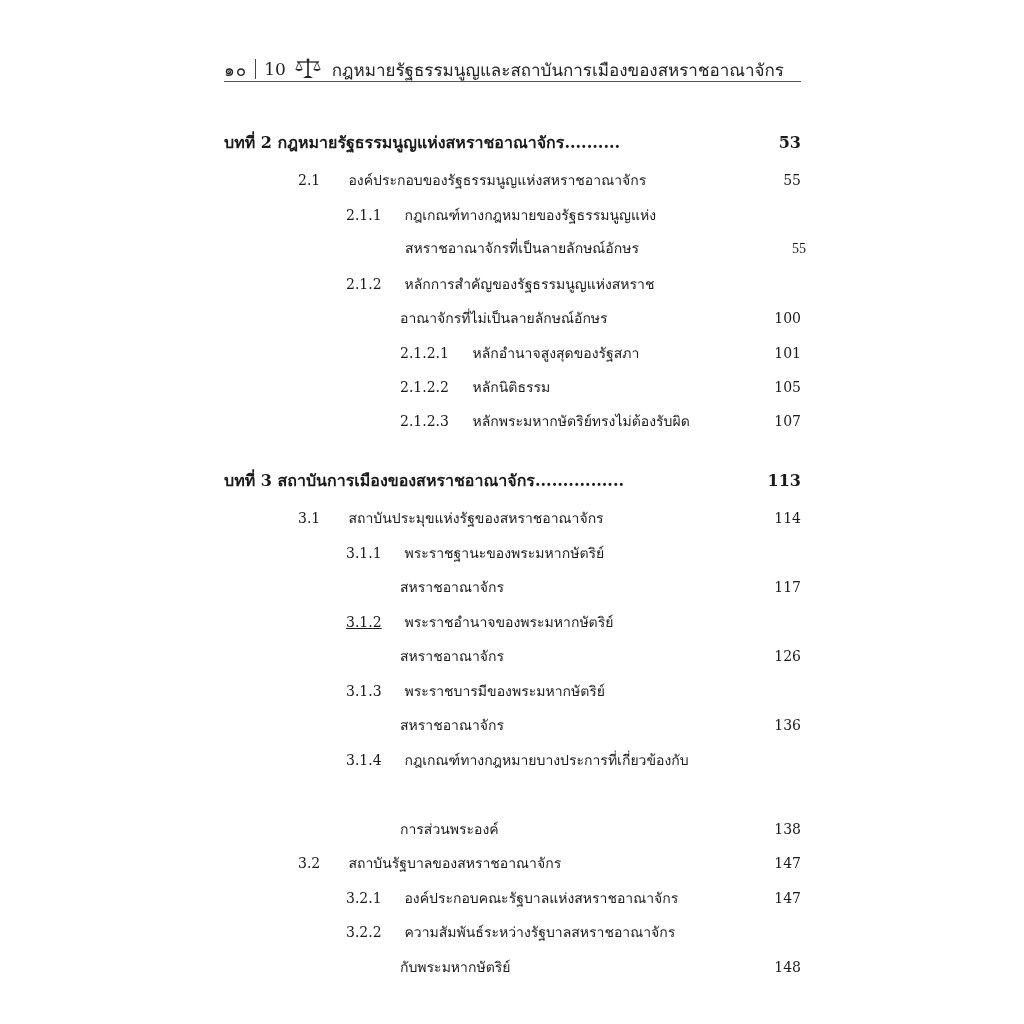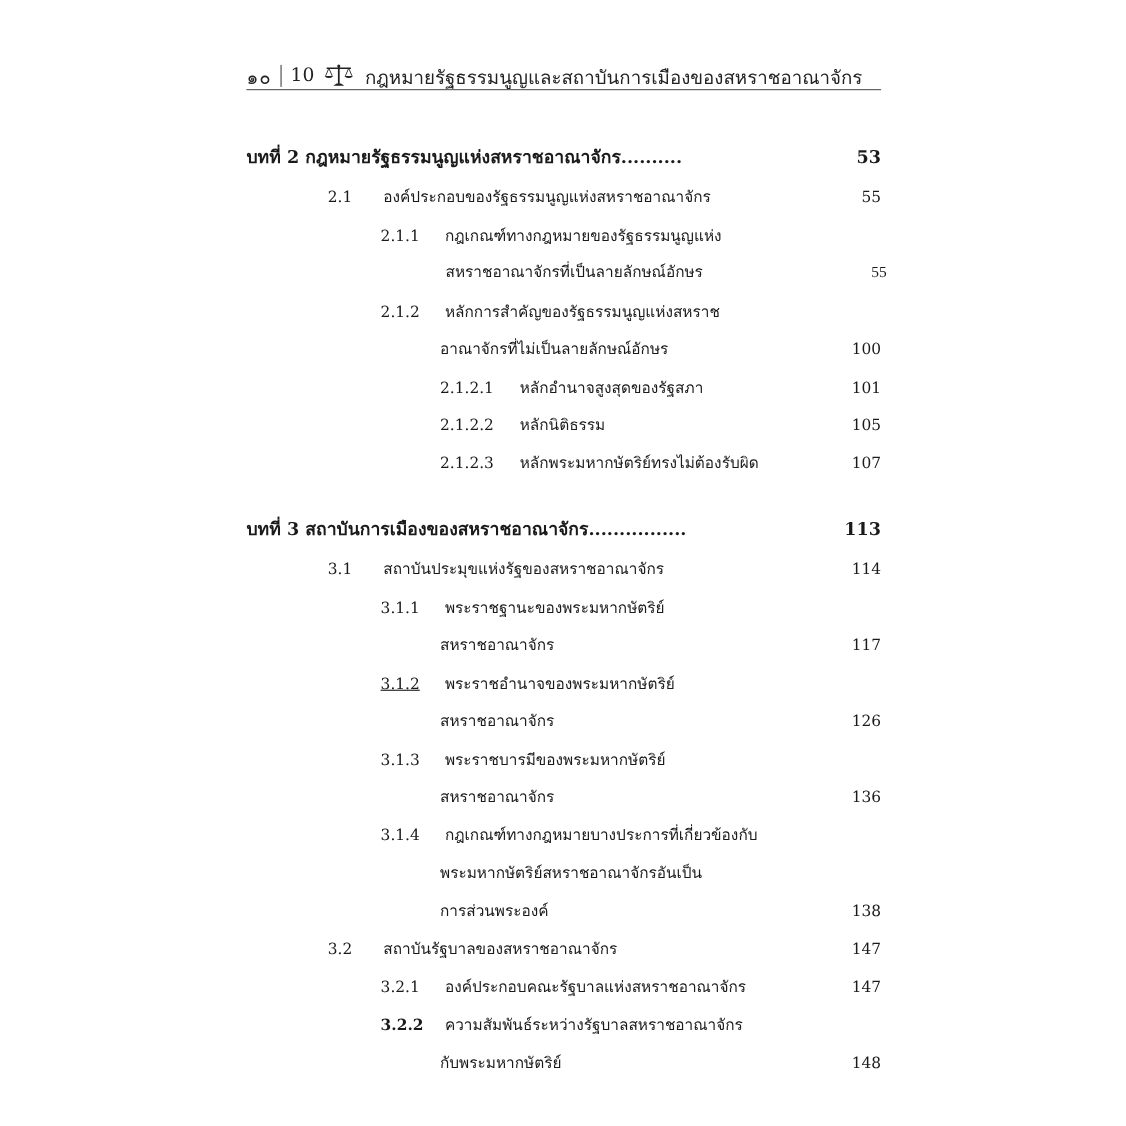--- a/index.html
+++ b/index.html
@@ -182,42 +182,39 @@
   </div>
   <div class="toc-line" style="left:400px; top:713px; width:401px;">
     <span>สหราชอาณาจักร</span>
     <span class="page-num">136</span>
   </div>
 
   <div class="toc-line" style="left:346px; top:748px; width:455px;">
     <span class="num" style="width:54px;">3.1.4</span>
     <span>กฎเกณฑ์ทางกฎหมายบางประการที่เกี่ยวข้องกับ</span>
   </div>
-  <div class="toc-line" style="left:400px; top:782px; width:401px;">
-    <span>พระมหากษัตริย์สหราชอาณาจักรอันเป็น</span>
-  </div>
   <div class="toc-line" style="left:400px; top:817px; width:401px;">
     <span>การส่วนพระองค์</span>
     <span class="page-num">138</span>
   </div>
 
   <div class="toc-line" style="left:298px; top:851px; width:503px;">
     <span class="num" style="width:46px;">3.2</span>
     <span>สถาบันรัฐบาลของสหราชอาณาจักร</span>
     <span class="page-num">147</span>
   </div>
 
   <div class="toc-line" style="left:346px; top:886px; width:455px;">
     <span class="num" style="width:54px;">3.2.1</span>
     <span>องค์ประกอบคณะรัฐบาลแห่งสหราชอาณาจักร</span>
     <span class="page-num">147</span>
   </div>
 
   <div class="toc-line" style="left:346px; top:920px; width:455px;">
-    <span class="num" style="width:54px;font-weight:bold;">3.2.2</span>
+    <span class="num" style="width:54px;">3.2.2</span>
     <span>ความสัมพันธ์ระหว่างรัฐบาลสหราชอาณาจักร</span>
   </div>
   <div class="toc-line" style="left:400px; top:955px; width:401px;">
     <span>กับพระมหากษัตริย์</span>
     <span class="page-num">148</span>
   </div>
 
 </div>
 
 </body></html>

